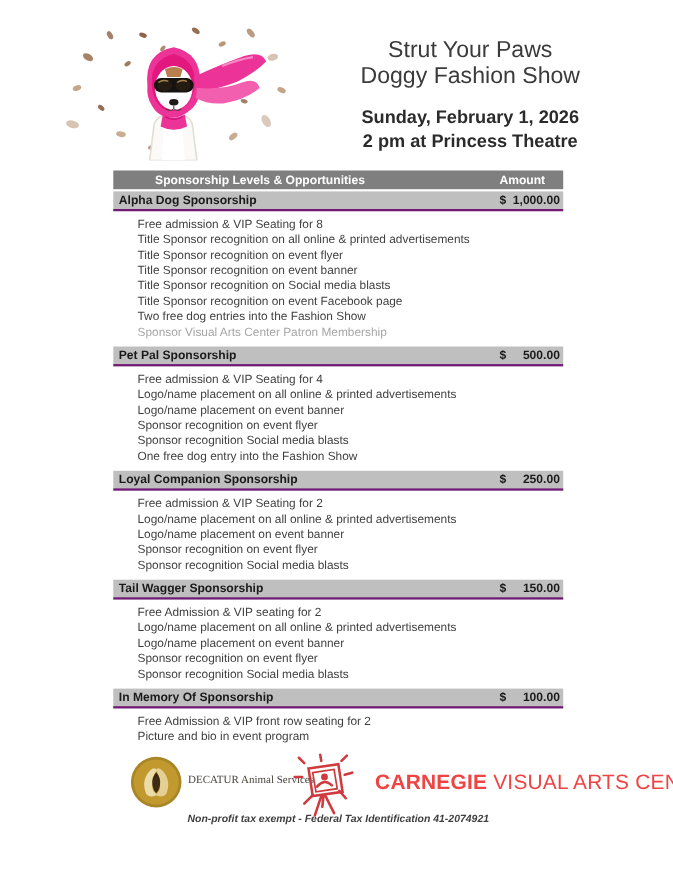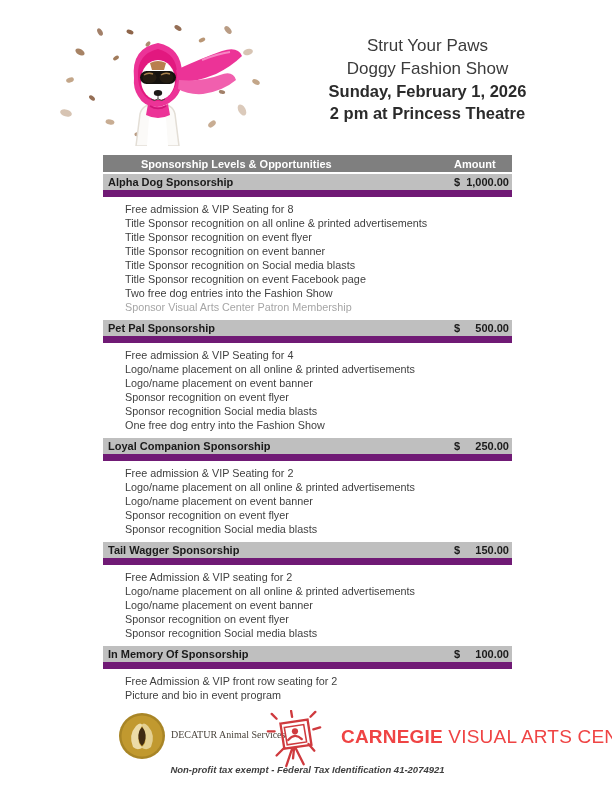--- a/index.html
+++ b/index.html
@@ -3,31 +3,31 @@
 <meta charset="utf-8">
 <style>
   html,body{margin:0;padding:0;background:#fff;}
   .page{
     position:relative;width:612px;height:792px;background:#ffffff;overflow:hidden;
     font-family:"Liberation Sans",sans-serif;color:#3f3f3f;
   }
   
   .dog-art{position:absolute;left:52px;top:18px;width:215px;height:128px;}
   .title-block{position:absolute;left:305px;top:34px;width:245px;text-align:center;}
-  .evt-title{font-size:17px;line-height:23px;color:#3b3b3b;font-weight:400;}
+  .evt-title{font-size:21px;line-height:23px;color:#3b3b3b;font-weight:400;}
   .evt-date,.evt-venue{font-size:16.5px;line-height:22px;color:#2b2b2b;font-weight:700;}
-  .evt-date{margin-top:0;}
+  .evt-date{margin-top:16px;}
   
   .content{position:absolute;left:103px;top:155px;width:409px;}
   .thead{display:flex;align-items:center;height:17px;background:#7f7f7f;color:#ffffff;
     font-size:11px;font-weight:700;margin-bottom:2px;padding-left:32px;}
   .th-levels{flex:1;padding-left:6px;}
   .th-amount{width:62px;box-sizing:border-box;padding-left:4px;}
   .bar{display:flex;align-items:center;height:16px;background:#bfbfbf;
-    border-bottom:7px solid #701a75;font-size:11px;font-weight:700;color:#1a1a1a;}
+    border-bottom:2px solid #701a75;font-size:11px;font-weight:700;color:#1a1a1a;}
   .bar-name{flex:1;padding-left:5px;}
   .bar-amount{width:62px;box-sizing:border-box;display:flex;justify-content:space-between;
     padding:0 3px 0 4px;}
   .items{padding:5px 0 6px 0;}
   .section:last-child .items{padding-bottom:2px;}
   .item{padding-left:22px;font-size:10.8px;line-height:14px;color:#3f3f3f;}
   .item.muted{color:#a6a6a6;}
   
   .donation{margin-top:4px;text-align:center;font-size:11.5px;font-weight:700;
     color:#262626;line-height:14.5px;}

